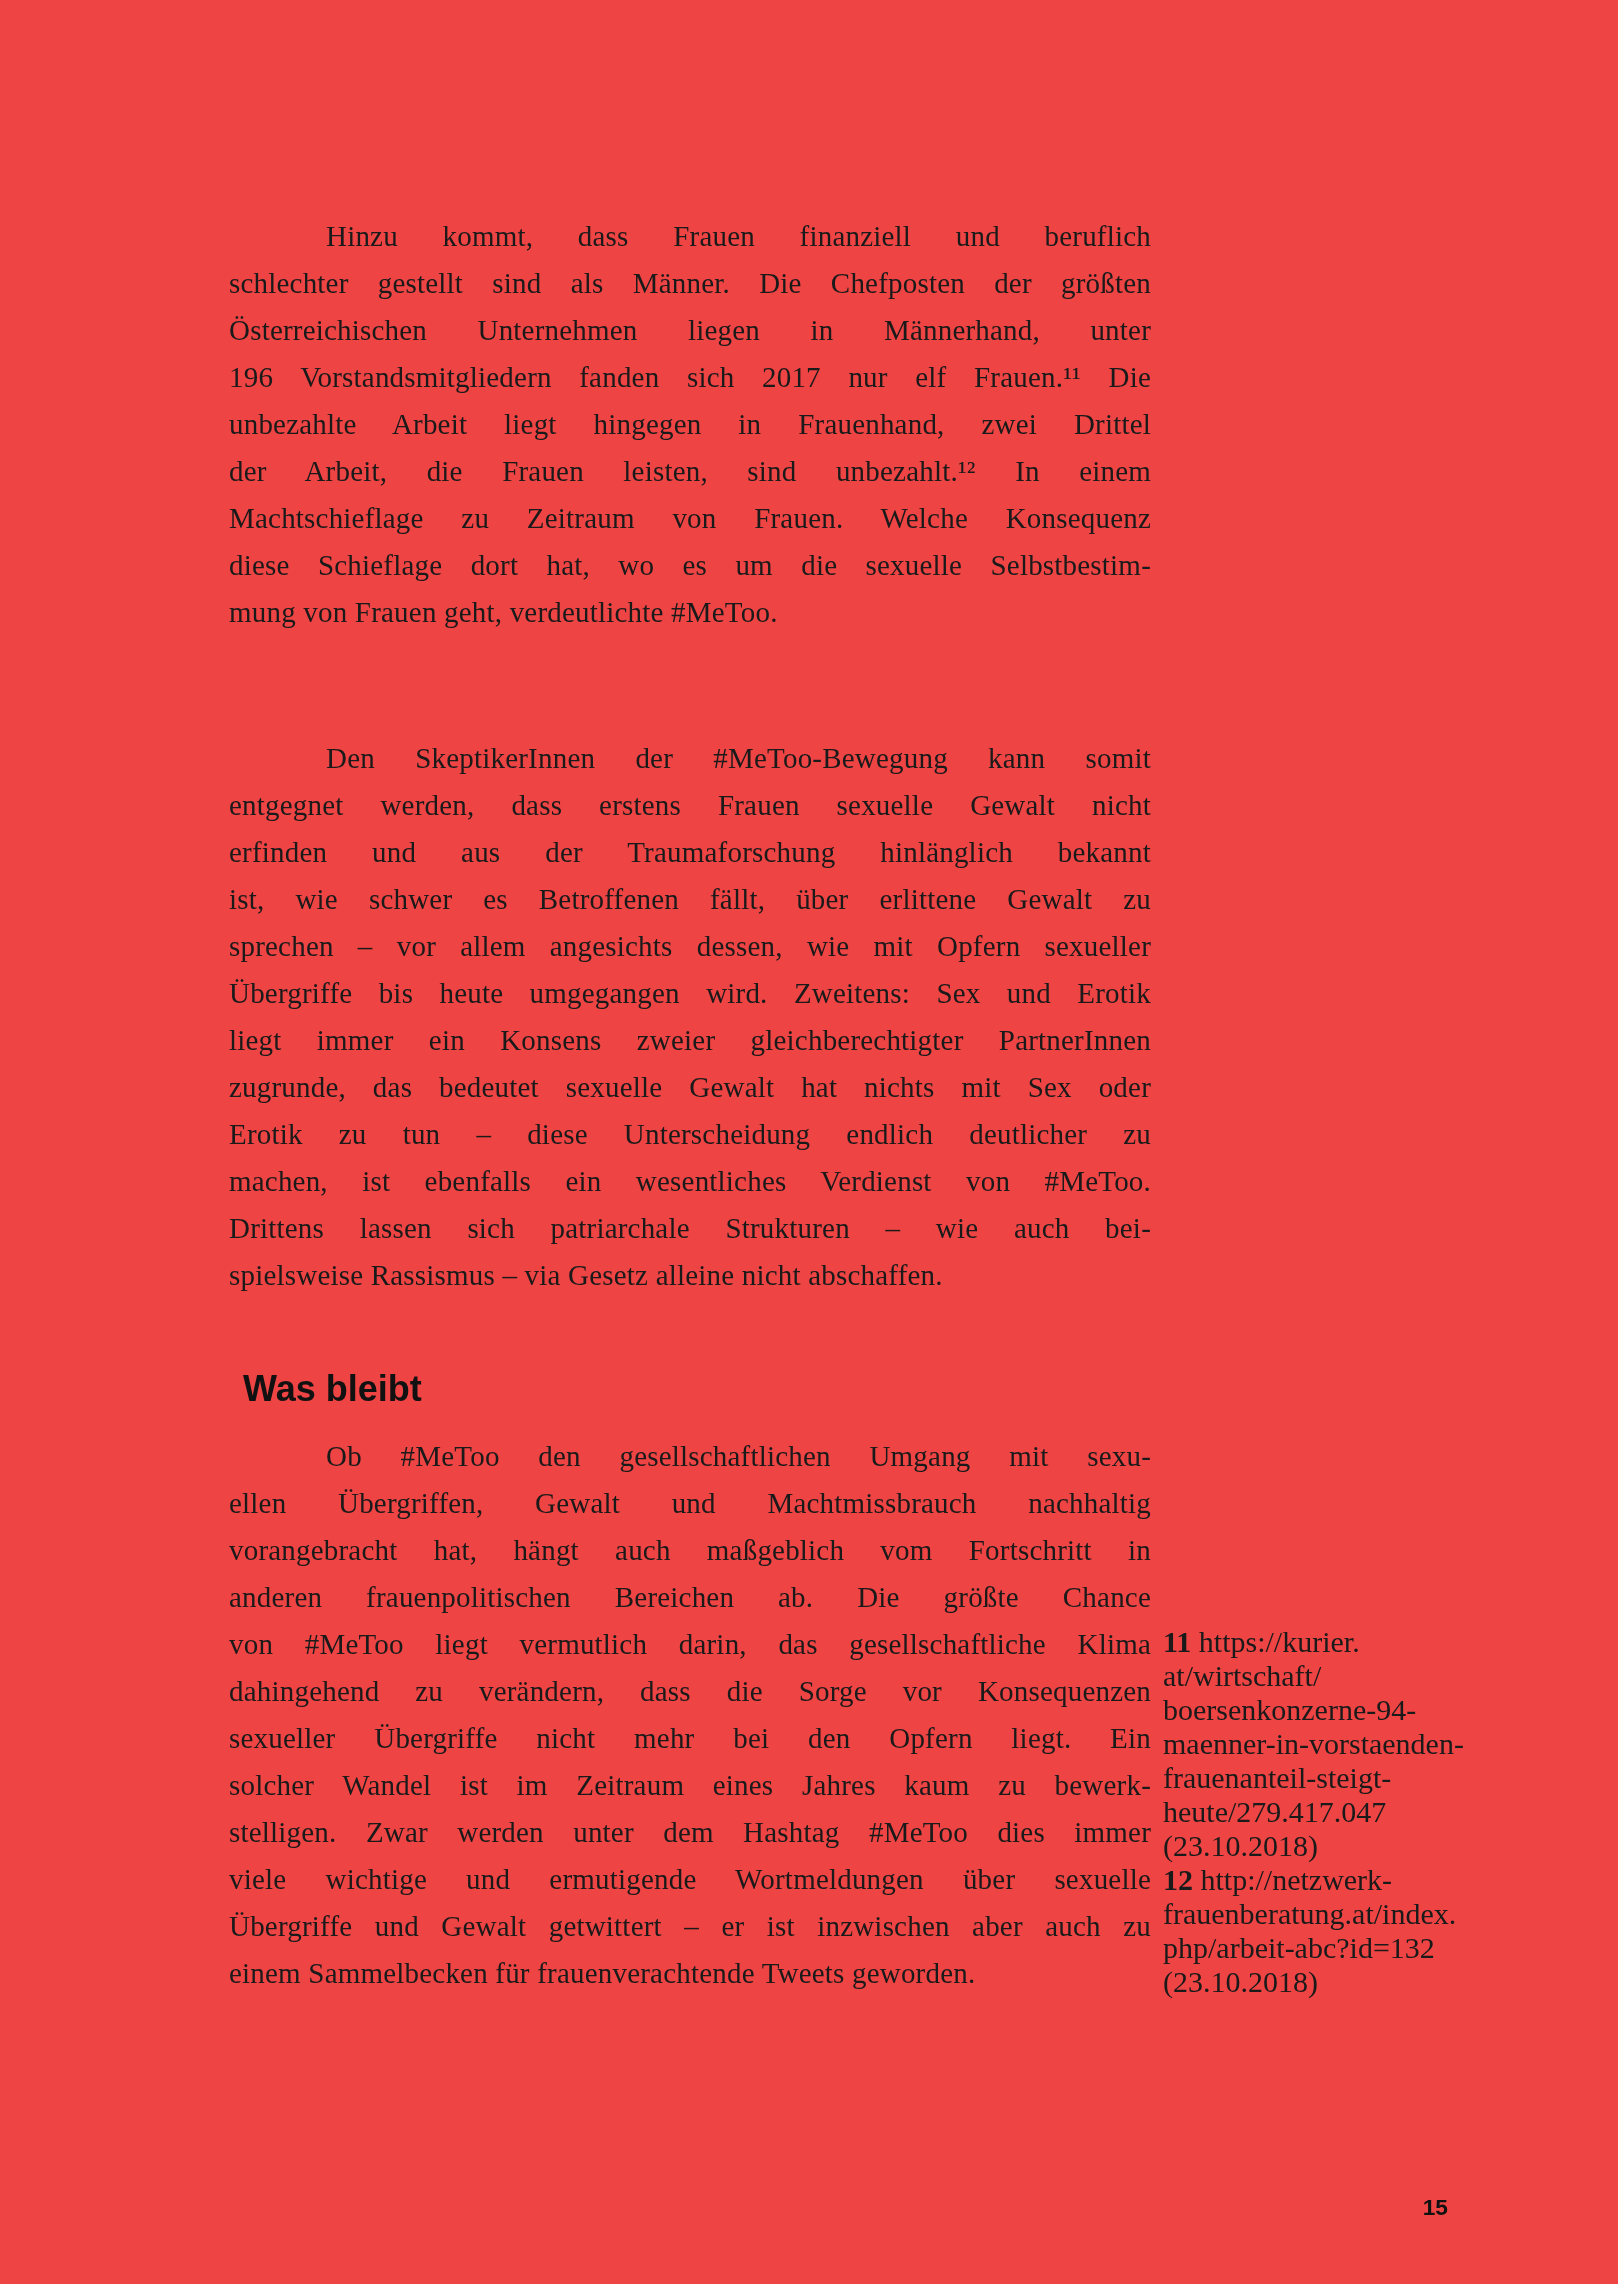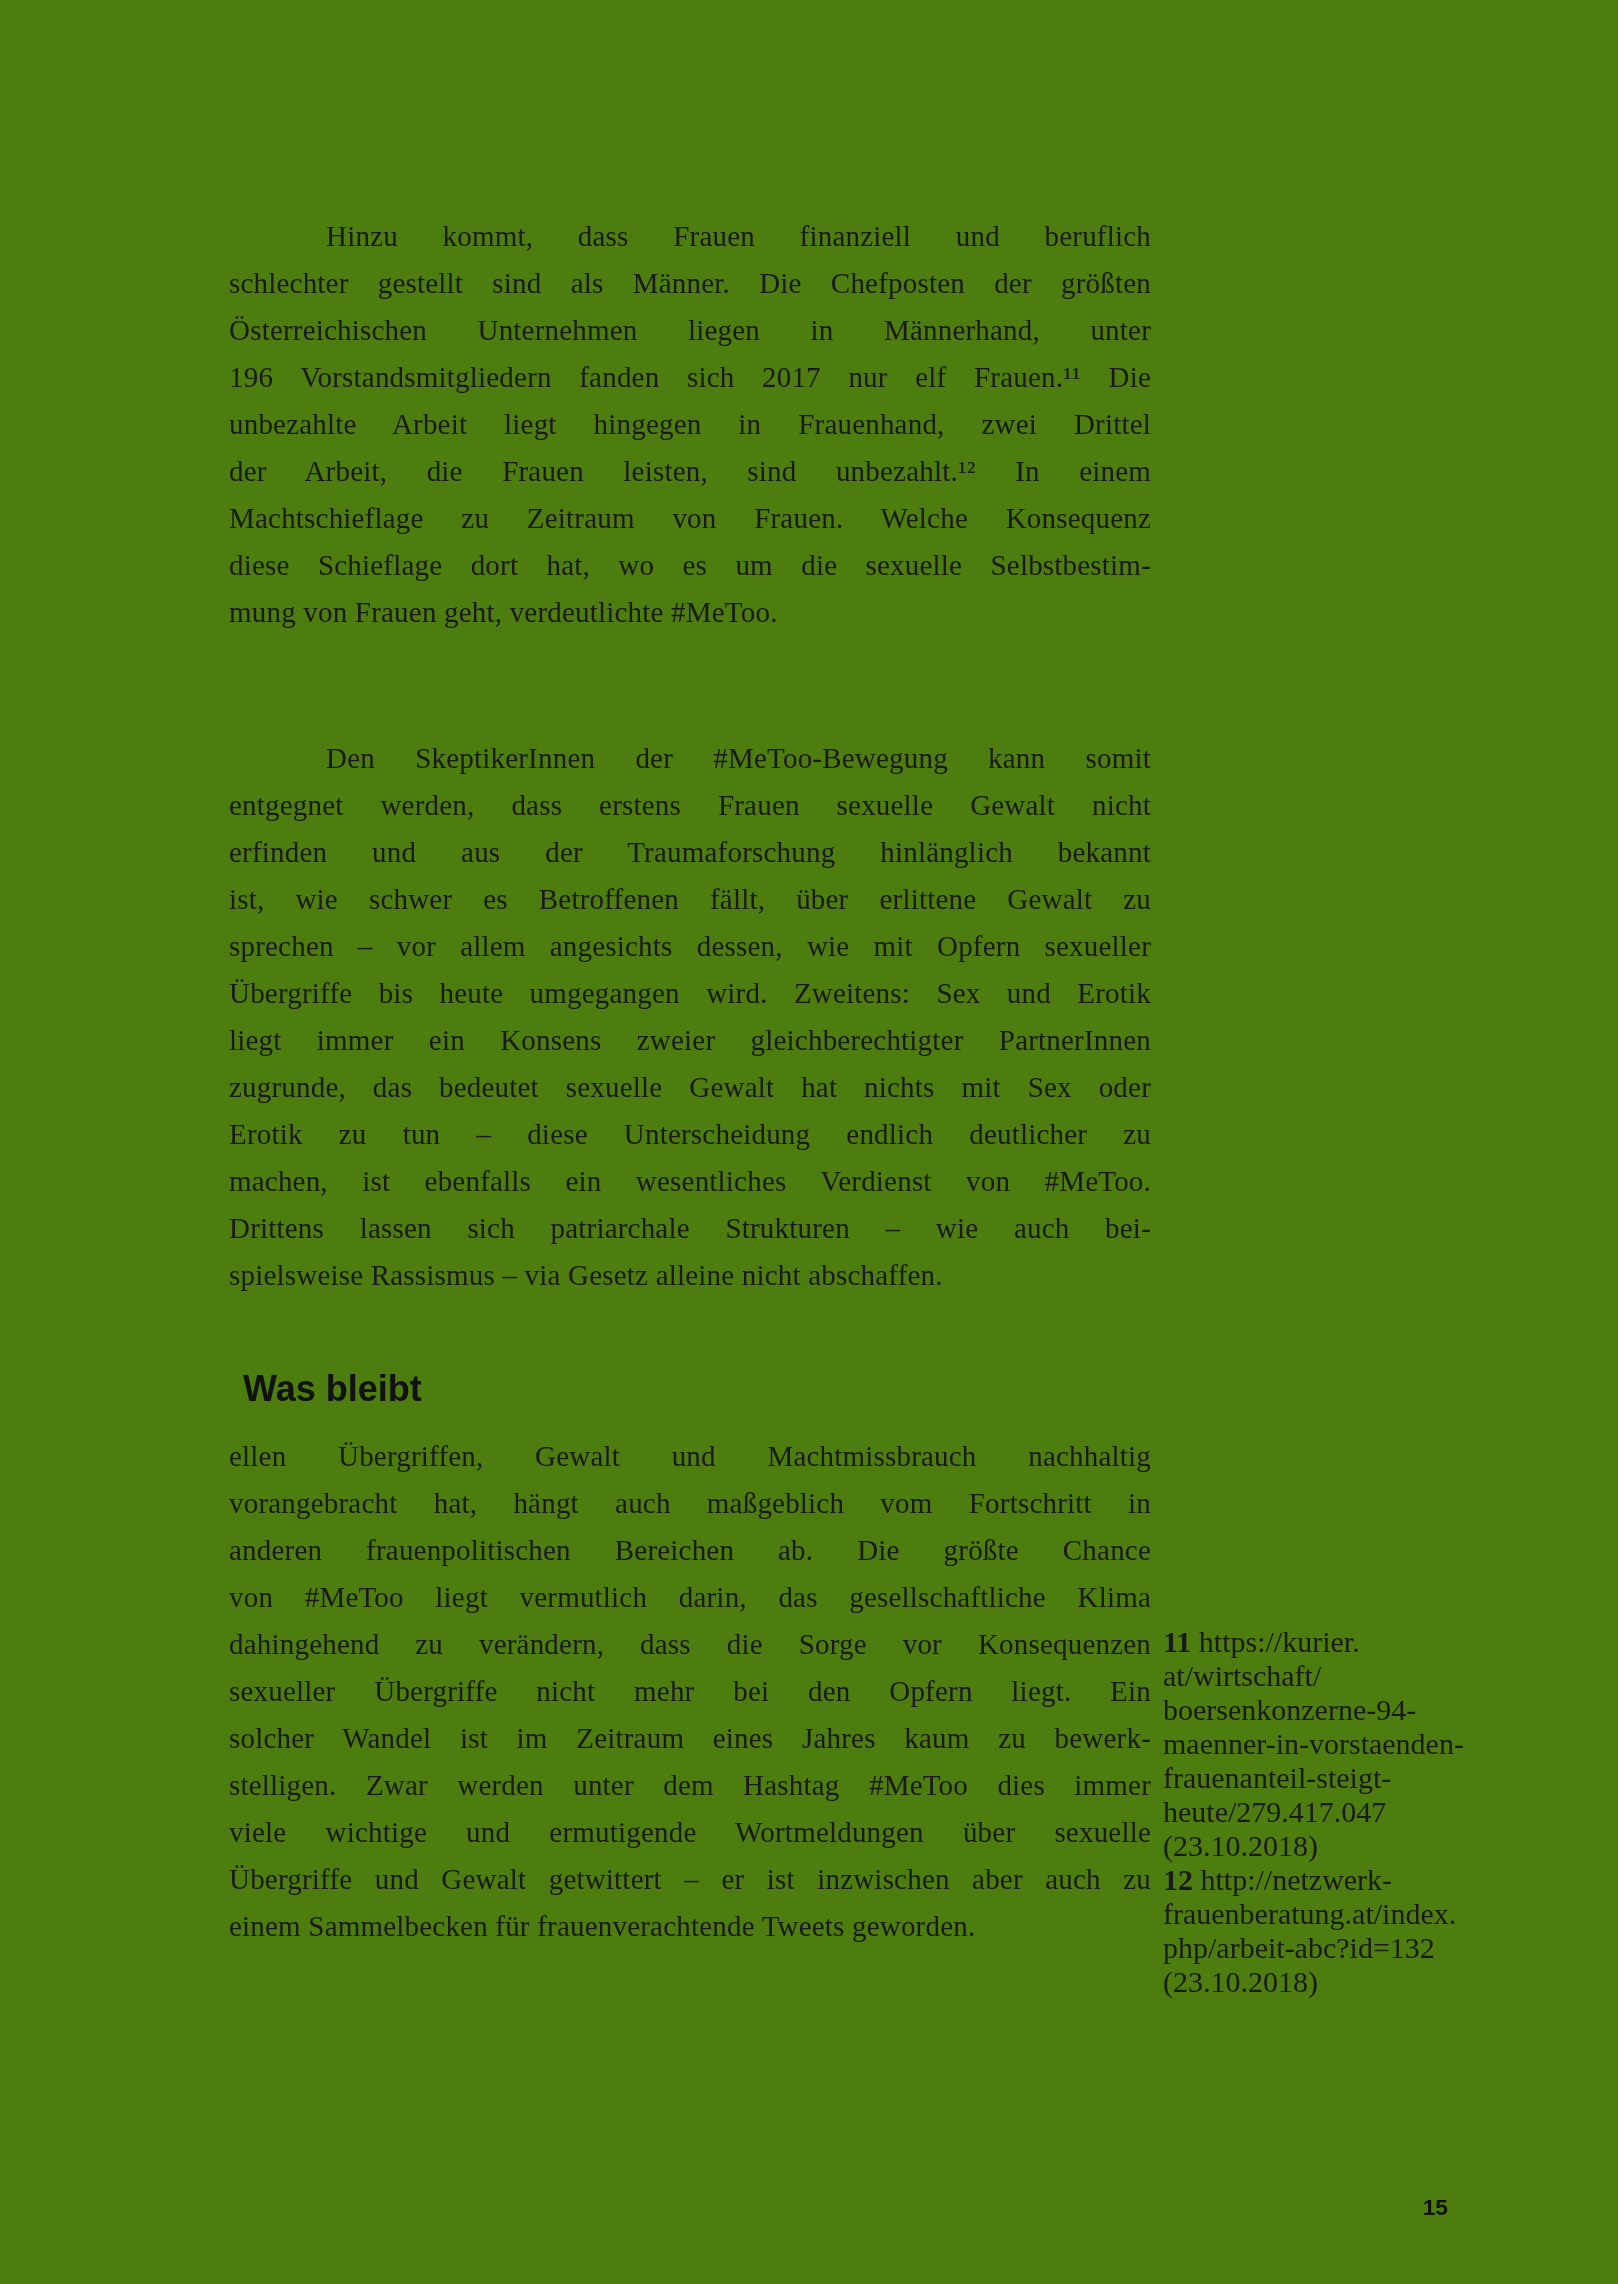--- a/index.html
+++ b/index.html
@@ -5,21 +5,21 @@
 <style>
   html, body {
     margin: 0;
     padding: 0;
     background: #ffffff;
   }
   .page {
     position: relative;
     width: 1618px;
     height: 2284px;
-    background: #4d7c0f;
+    background: #ef4444;
     overflow: hidden;
     font-family: "Liberation Serif", "DejaVu Serif", serif;
     color: #1a1a1a;
   }
   .body-col { position: absolute; left: 0; top: 0; width: 100%; height: 100%; }
   .para {
     position: absolute;
     left: 229px;
     width: 922px;
     font-size: 29px;
@@ -103,20 +103,21 @@
         <div class="line">zugrunde, das bedeutet sexuelle Gewalt hat nichts mit Sex oder</div>
         <div class="line">Erotik zu tun – diese Unterscheidung endlich deutlicher zu</div>
         <div class="line">machen, ist ebenfalls ein wesentliches Verdienst von #MeToo.</div>
         <div class="line">Drittens lassen sich patriarchale Strukturen – wie auch bei-</div>
         <div class="line last">spielsweise Rassismus – via Gesetz alleine nicht abschaffen.</div>
       </div>
 
     <h2 class="heading">Was bleibt</h2>
 
     <div class="para para-3">
+        <div class="line first">Ob #MeToo den gesellschaftlichen Umgang mit sexu-</div>
         <div class="line">ellen Übergriffen, Gewalt und Machtmissbrauch nachhaltig</div>
         <div class="line">vorangebracht hat, hängt auch maßgeblich vom Fortschritt in</div>
         <div class="line">anderen frauenpolitischen Bereichen ab. Die größte Chance</div>
         <div class="line">von #MeToo liegt vermutlich darin, das gesellschaftliche Klima</div>
         <div class="line">dahingehend zu verändern, dass die Sorge vor Konsequenzen</div>
         <div class="line">sexueller Übergriffe nicht mehr bei den Opfern liegt. Ein</div>
         <div class="line">solcher Wandel ist im Zeitraum eines Jahres kaum zu bewerk-</div>
         <div class="line">stelligen. Zwar werden unter dem Hashtag #MeToo dies immer</div>
         <div class="line">viele wichtige und ermutigende Wortmeldungen über sexuelle</div>
         <div class="line">Übergriffe und Gewalt getwittert – er ist inzwischen aber auch zu</div>

